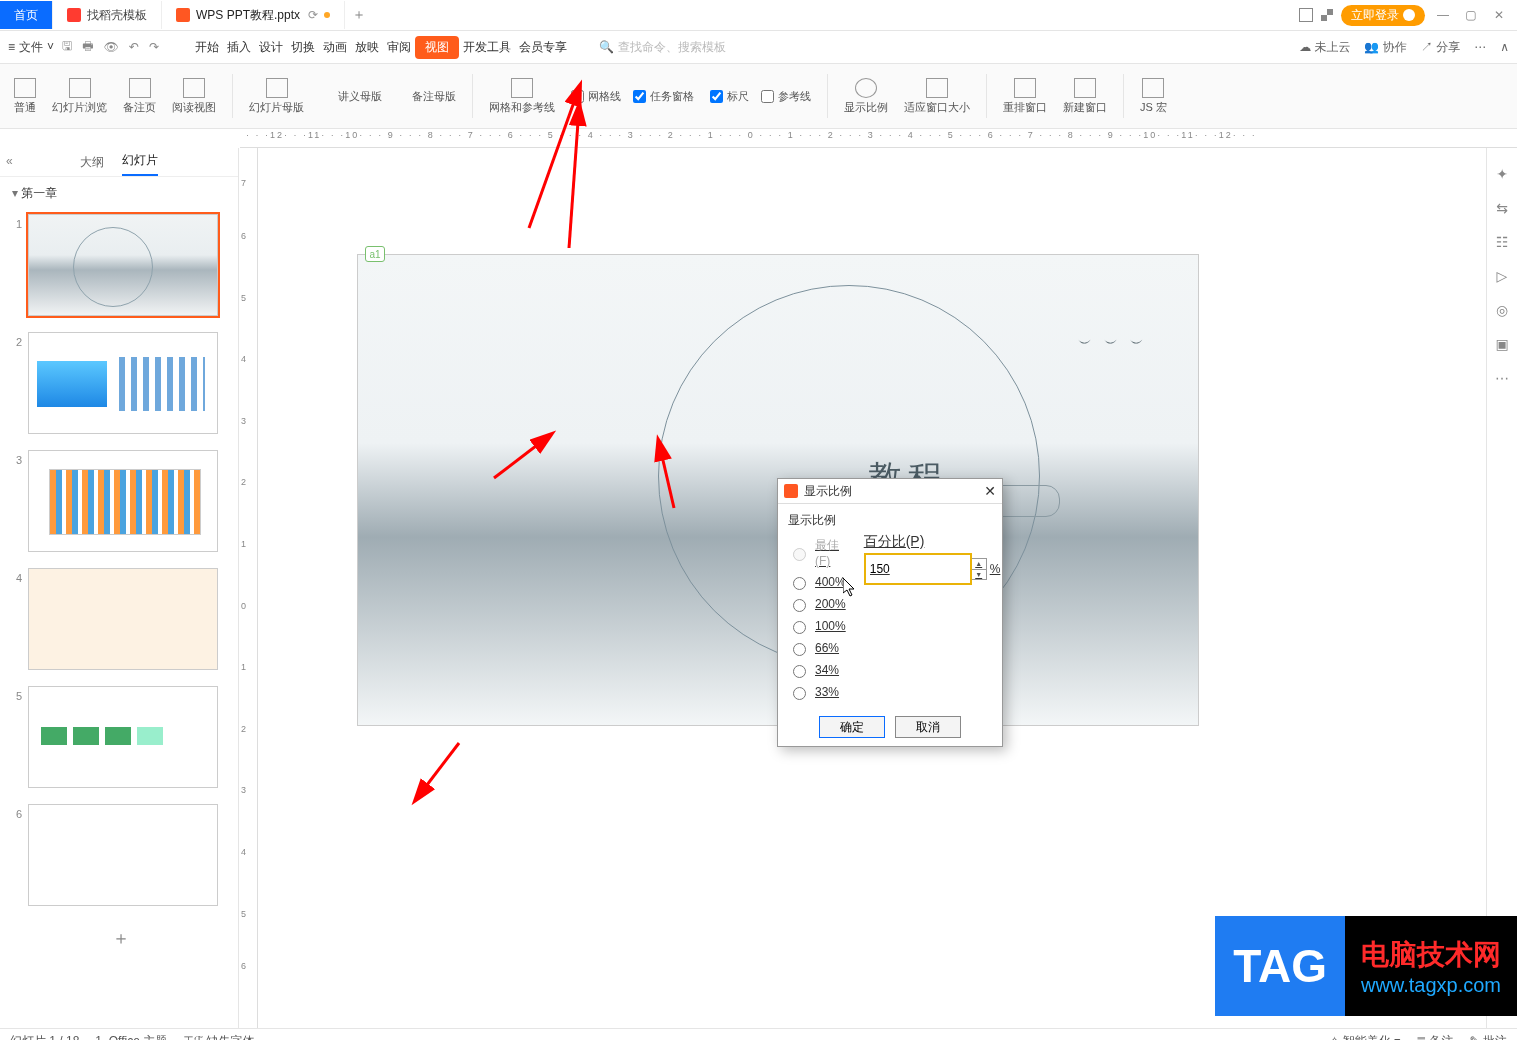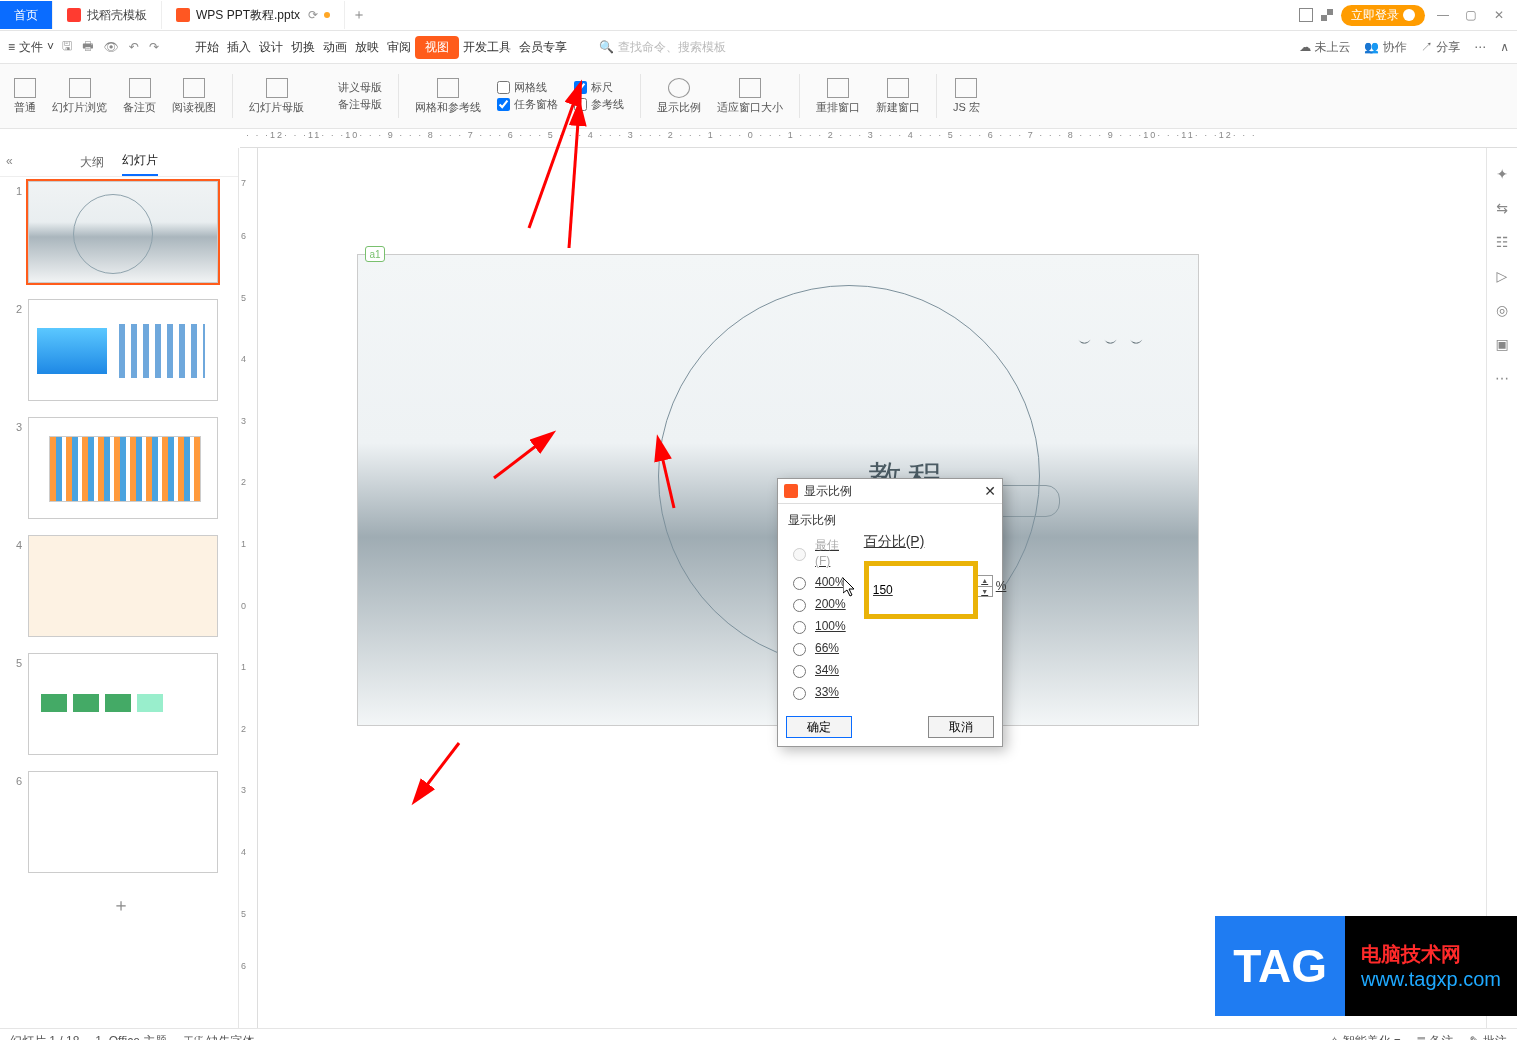--- a/index.html
+++ b/index.html
@@ -27,21 +27,21 @@
   .menu-item{color:#333;padding:2px 4px;}
   .menu-item.active{background:#ff5c1b;color:#fff;border-radius:4px;padding:3px 10px;}
   .search{margin-left:24px;color:#bbb;display:flex;align-items:center;gap:4px;}
   .menu-right{margin-left:auto;display:flex;align-items:center;gap:14px;color:#666;}
   
   .ribbon{height:56px;display:flex;align-items:center;padding:4px 8px;gap:4px;border-bottom:1px solid #e5e5e5;background:#fafafa;}
   .ribbon .btn{display:flex;flex-direction:column;align-items:center;justify-content:center;gap:2px;font-size:11px;color:#555;padding:0 6px;}
   .ribbon .btn .ic{width:20px;height:18px;border:1px solid #999;display:inline-block;}
   .ribbon .sep{width:1px;height:44px;background:#e5e5e5;margin:0 6px;}
   .ribbon .ck{display:flex;align-items:center;gap:4px;font-size:11px;color:#555;margin:1px 6px;}
-  .ribbon .col{display:flex;flex-direction:column;}
+  .ribbon .col{display:flex;flex-direction:row;}
   .ck input{margin:0;}
   
   .ruler{height:18px;background:#fff;border-bottom:1px solid #ddd;position:relative;margin-left:240px;}
   .ruler-text{position:absolute;left:6px;top:1px;right:6px;font-size:9px;color:#888;letter-spacing:2px;white-space:nowrap;overflow:hidden;}
   
   .body{display:flex;height:calc(1040px - 30px - 32px - 56px - 18px - 24px);}
   
   .left{width:238px;border-right:1px solid #e5e5e5;display:flex;flex-direction:column;background:#fff;}
   .left-tabs{height:28px;display:flex;align-items:flex-end;justify-content:center;gap:18px;border-bottom:1px solid #eee;position:relative;}
   .left-tabs .t{font-size:12px;color:#666;padding-bottom:5px;}
@@ -80,38 +80,38 @@
   .dialog .titlebar2 .close{margin-left:auto;font-size:14px;color:#333;}
   .dialog .body2{padding:8px 10px;}
   .dialog .grp{font-size:12px;color:#333;margin-bottom:4px;}
   .dialog .row{display:flex;text-decoration:underline;}
   .dialog .radios{display:flex;flex-direction:column;gap:6px;margin-top:4px;}
   .dialog .radios label{display:flex;align-items:center;gap:6px;font-size:12px;color:#333;}
   .dialog .radios label.disabled{color:#aaa;}
   .dialog .pct{margin-left:18px;}
   .dialog .pct .lbl{font-size:14px;margin-bottom:2px;}
   .dialog .pct .inp{display:flex;align-items:center;}
-  .dialog .pct input{width:96px;height:18px;border:5px solid #eab308;padding:15px 4px;font-size:12px;margin-top:8px;}
+  .dialog .pct input{width:96px;height:18px;border:2px solid #eab308;padding:5px 4px;font-size:12px;}
   .dialog .pct .spin{width:14px;height:20px;display:flex;flex-direction:column;border:1px solid #999;border-left:none;}
   .dialog .pct .spin div{flex:1;font-size:7px;display:flex;align-items:center;justify-content:center;color:#555;border-bottom:1px solid #999;}
   .dialog .pct .spin div:last-child{border-bottom:none;}
-  .dialog .btns{display:flex;justify-content:space-between;gap:10px;padding:8px;}
+  .dialog .btns{display:flex;justify-content:center;gap:10px;padding:8px;}
   .dialog .btns button{width:66px;height:22px;border:1px solid #888;background:#f4f4f4;font-size:12px;}
   .dialog .btns button.primary{border:1px solid #0a6cff;}
   
   .arrow{position:absolute;z-index:60;}
   .arrow svg{overflow:visible;}
   
   .status{height:24px;border-top:1px solid #e5e5e5;display:flex;align-items:center;padding:0 10px;gap:16px;font-size:12px;color:#555;background:#fff;}
   .status .right{margin-left:auto;display:flex;align-items:center;gap:16px;}
   
   .watermark{position:absolute;right:0;bottom:24px;display:flex;height:100px;z-index:80;}
   .watermark .tag{background:#1f7cf2;color:#fff;font-size:46px;font-weight:bold;display:flex;align-items:center;padding:0 18px;font-family:Arial;}
   .watermark .txtbox{background:#000;color:#ff2a2a;display:flex;flex-direction:column;justify-content:center;padding:0 16px;}
-  .watermark .txtbox .l1{font-size:20px;font-weight:bold;}
+  .watermark .txtbox .l1{font-size:28px;font-weight:bold;}
   .watermark .txtbox .l2{color:#1fa9ff;font-size:20px;}
   
   .cursor{position:absolute;left:604px;top:430px;z-index:70;font-size:16px;color:#000;}
 </style>
 </head>
 <body>
 
 <div class="titlebar">
   <div class="tab home">
       <span>首页</span>
@@ -261,20 +261,21 @@
 </div>
 
 <div class="body">
 
   <div class="left">
     <div class="left-tabs">
       <span class="collapse">«</span>
       <span class="t">大纲</span>
       <span class="t active">幻灯片</span>
     </div>
+    <div class="chapter"><span>第一章</span></div>
     <div class="thumbs">
       <div class="thumb sel">
           <div class="num">1</div>
           <div class="slide ink">
             <div class="circle"></div>
           </div>
         </div>
       <div class="thumb">
           <div class="num">2</div>
           <div class="slide" style="background:linear-gradient(#fff,#fff);">

